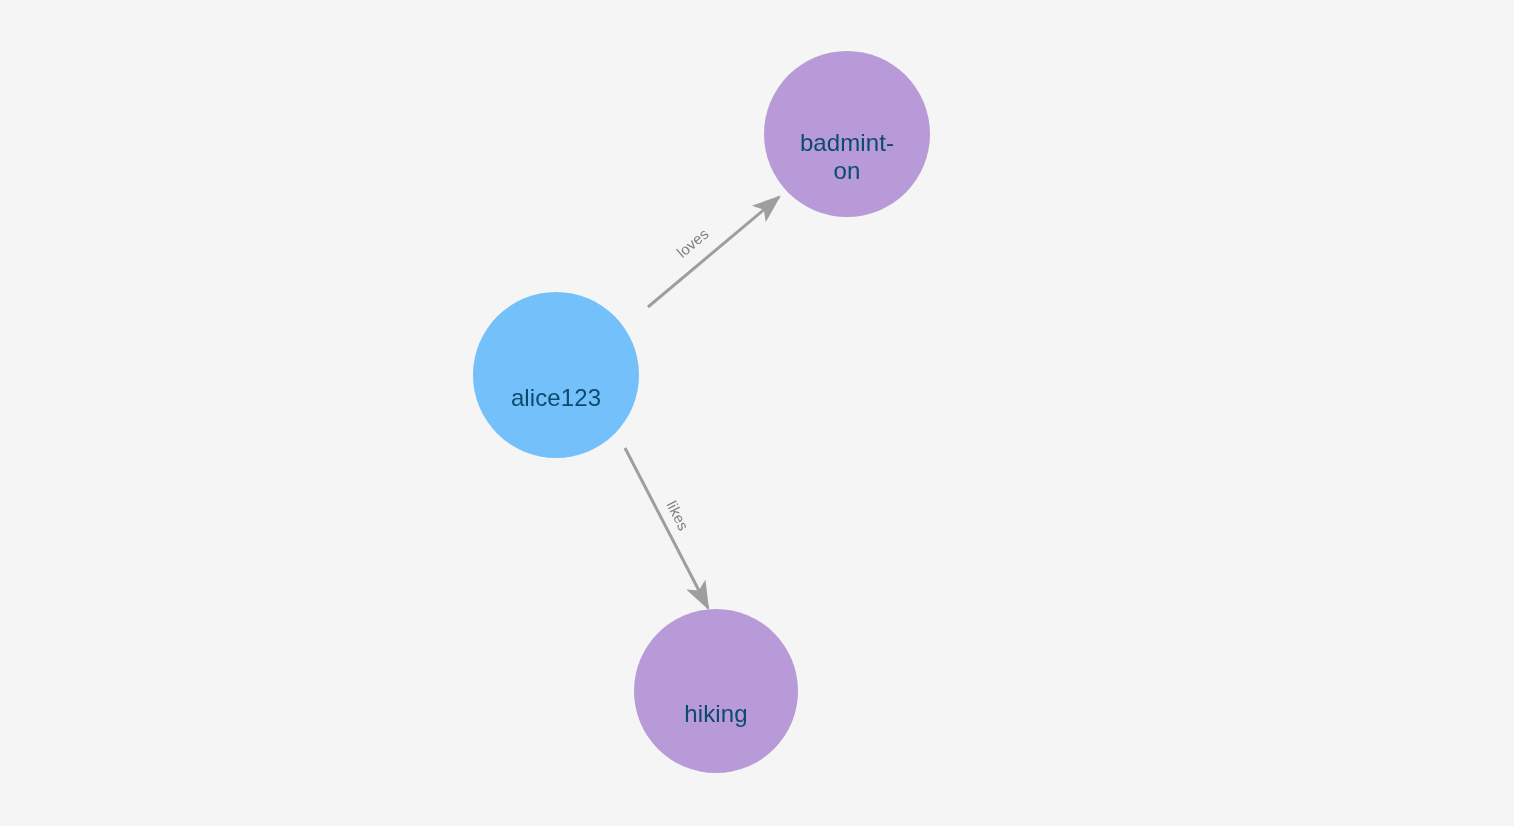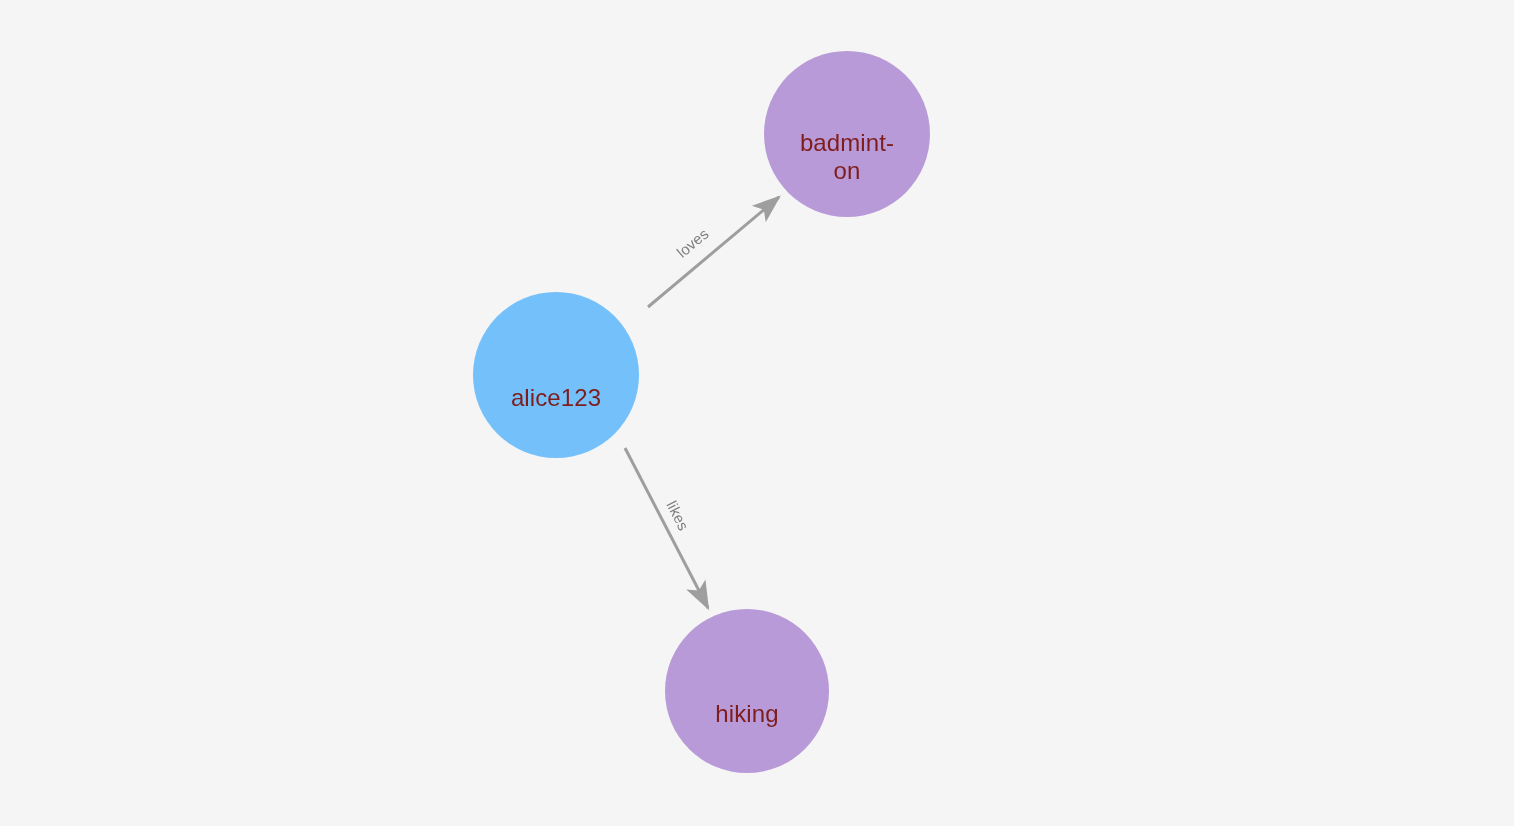--- a/index.html
+++ b/index.html
@@ -27,21 +27,21 @@
   .graph-node {
     position: absolute;
     border-radius: 50%;
     display: flex;
     align-items: center;
     justify-content: center;
     box-sizing: border-box;
     cursor: pointer;
   }
   .node-label {
-    color: #7f1d1d;
+    color: #0c4a6e;
     font-size: 24px;
     line-height: 28px;
     text-align: center;
     letter-spacing: 0.1px;
     white-space: pre-line;
     user-select: none;
     pointer-events: none;
     margin-top: 45px;
   }
   .edge-label {
@@ -80,17 +80,17 @@
 
   <div class="graph-node" style="left:764px; top:51px; width:166px; height:166px; background:#b89ad8;">
     <span class="node-label">badmint-
 on</span>
   </div>
 
   <div class="graph-node" style="left:473px; top:292px; width:166px; height:166px; background:#74c0fa;">
     <span class="node-label">alice123</span>
   </div>
 
-  <div class="graph-node" style="left:665px; top:609px; width:164px; height:164px; background:#b89ad8;">
+  <div class="graph-node" style="left:634px; top:609px; width:164px; height:164px; background:#b89ad8;">
     <span class="node-label">hiking</span>
   </div>
 
 </div>
 
 </body></html>

